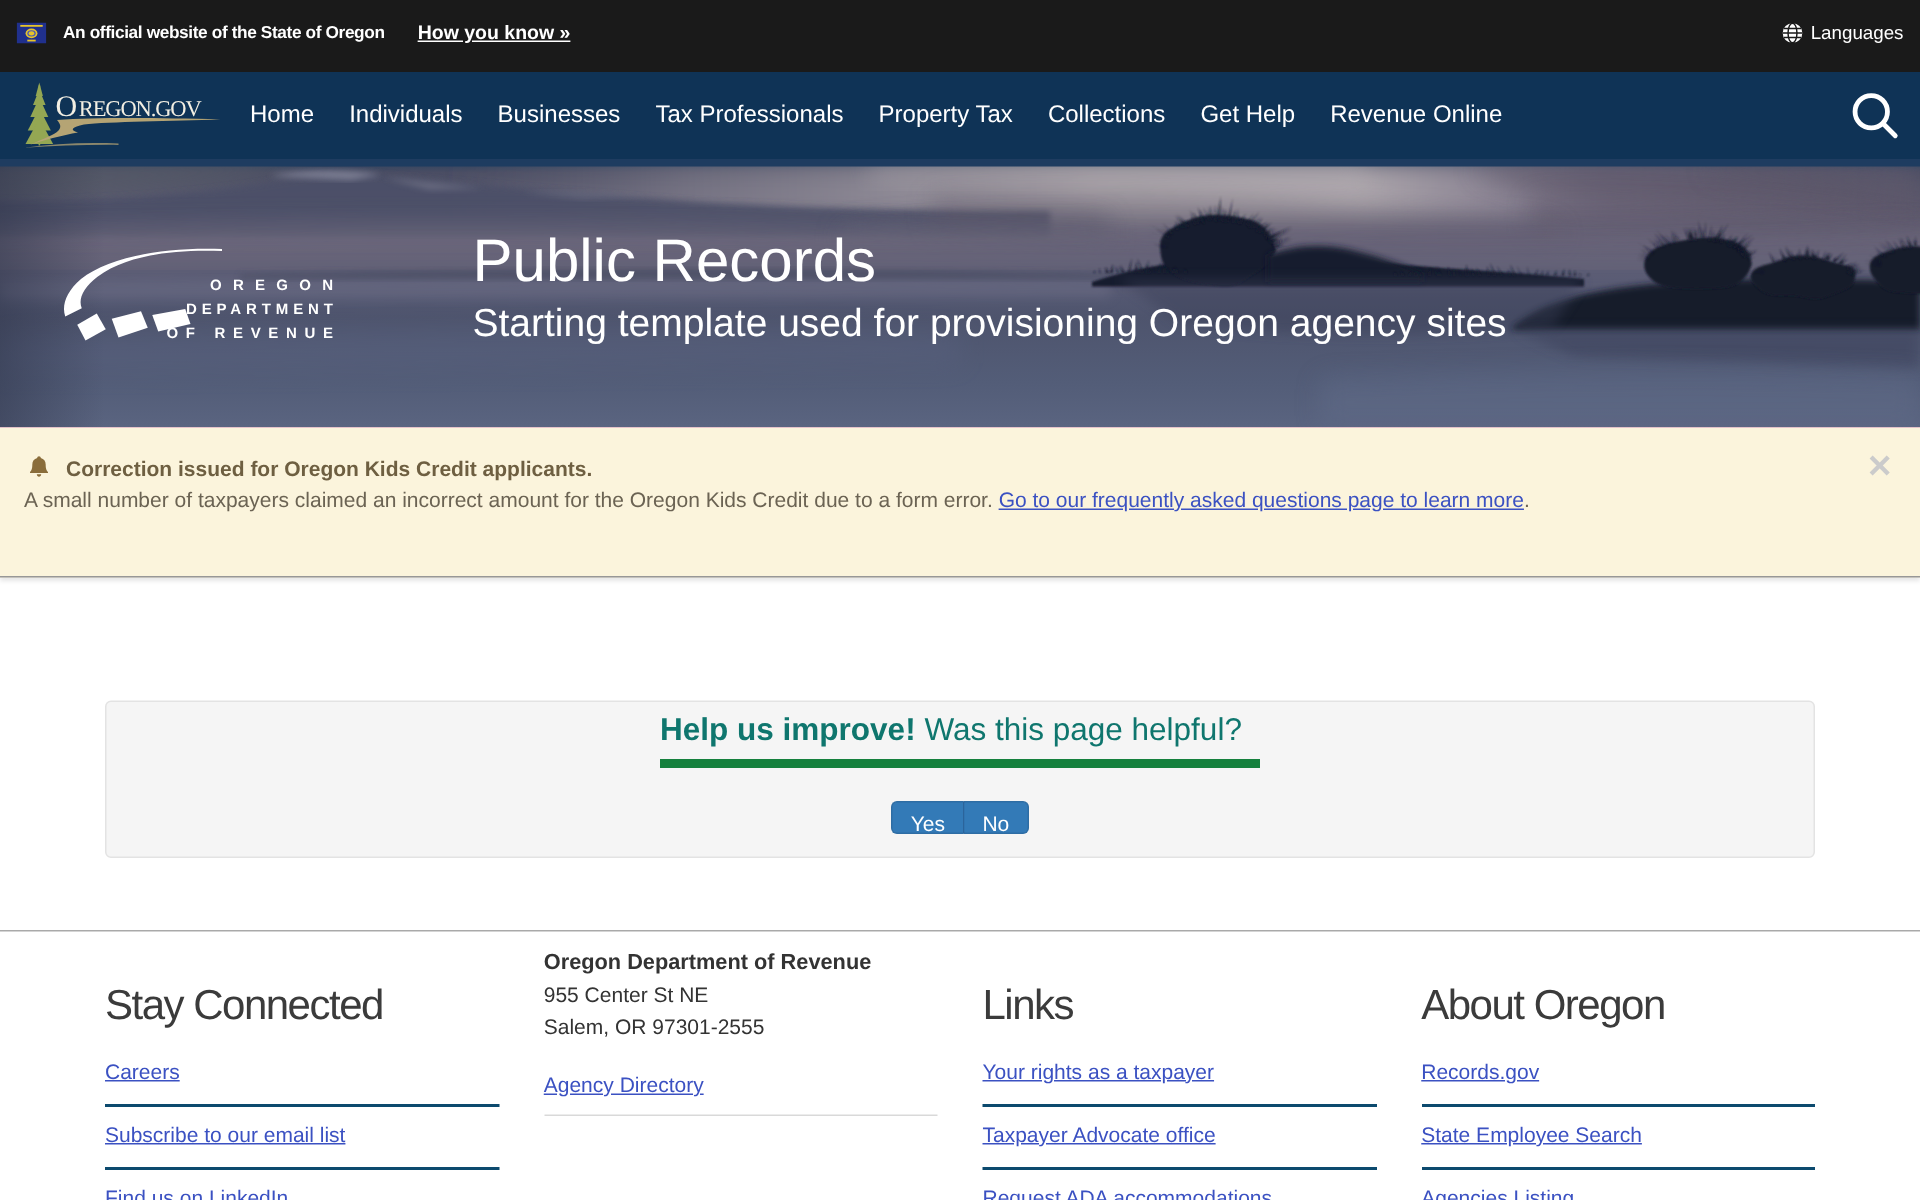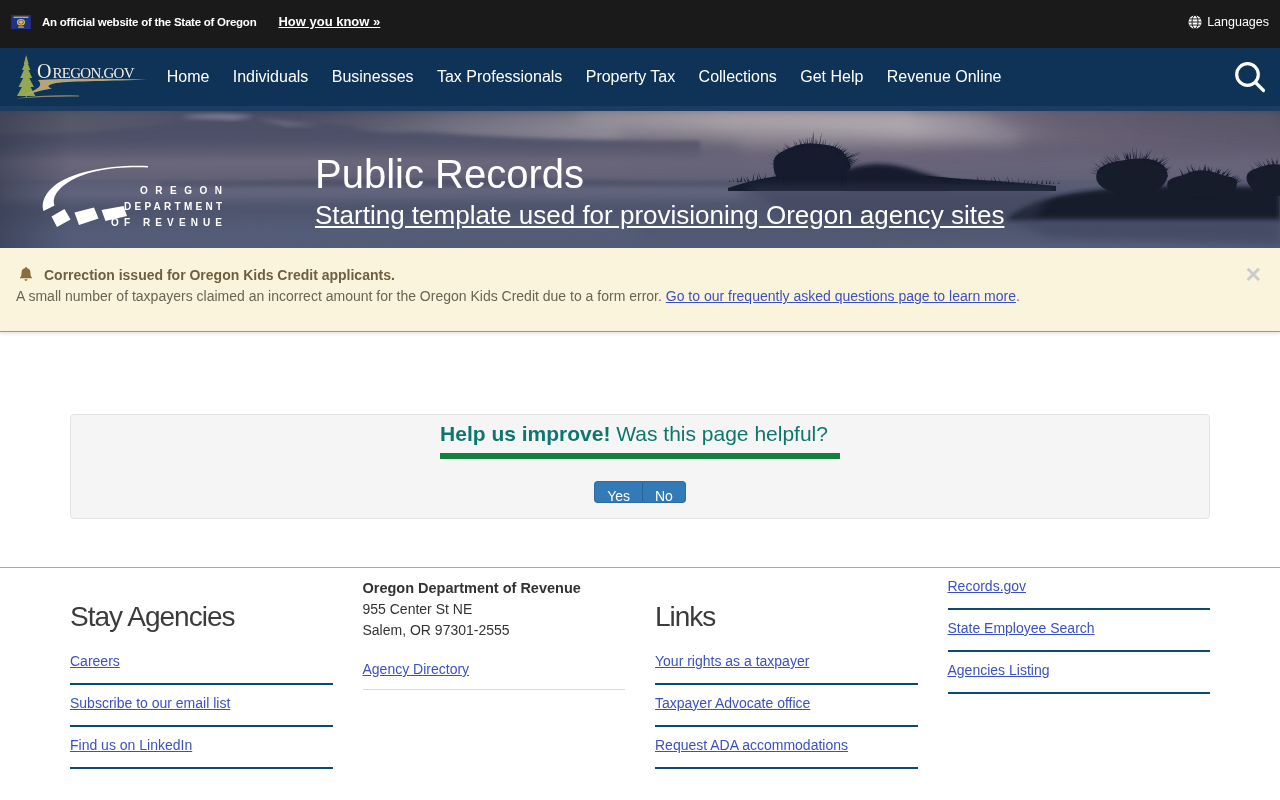--- a/index.html
+++ b/index.html
@@ -16,29 +16,29 @@
 .topbar .lang svg { margin-right:5px; }
 
 
 .navbar { height:58px; background:#0f3356; display:flex; align-items:center; position:relative; }
 .navbar .logo { position:absolute; left:10px; top:5px; }
 .navbar ul { list-style:none; display:flex; margin:0 0 0 155px; padding:0; }
 .navbar li a { display:block; color:#fff; font-size:16px; text-decoration:none; padding:0 11.7px; }
 .navbar .search { position:absolute; right:12px; top:12px; }
 
 
-.hero { height:142px; position:relative; overflow:hidden; background:#ec4899;padding-left:40px; }
+.hero { height:179px; position:relative; overflow:hidden; background:#ec4899;padding-left:40px; }
 .hero svg.bg { position:absolute; left:0; top:0; width:1280px; height:179px; display:block; }
 .dorlogo { position:absolute; left:42px; top:58px; }
 .hero-text { position:absolute; left:315px; top:0; color:#fff; }
 .hero-text h1 { margin:0; position:absolute; top:48px; left:0; font-size:40px; font-weight:normal; line-height:1; white-space:nowrap; }
-.hero-text p  { margin:0; position:absolute; top:96px; left:0; font-size:26px; line-height:1; white-space:nowrap;text-decoration:underline; }
-
-
-.alert { background:#fbf4dc; border-bottom:1px solid #979797; box-shadow:0 2px 3px rgba(0,0,0,.10); padding:16px; height:84px; position:relative; }
+.hero-text p  { margin:0; position:absolute; top:96px; left:0; font-size:26px; line-height:1; white-space:nowrap; }
+
+
+.alert { background:#fbf4dc; border-bottom:1px solid #979797; box-shadow:0 2px 3px rgba(0,0,0,.10); padding:16px; height:100px; position:relative; }
 .alert .bell { position:absolute; left:20px; top:18px; }
 .alert h4 { margin:0; position:absolute; left:44px; top:20px; font-size:14px; color:#6e5f41; font-weight:bold; line-height:14px; }
 .alert .body { position:absolute; left:16px; top:41px; font-size:14px; color:#6b6353; line-height:14px; white-space:nowrap; }
 .alert .body a { color:#3b51c2; }
 .alert .close { position:absolute; right:18px; top:16px; color:#cbcbcb; font-size:21px; font-weight:bold; line-height:1; text-decoration:none; }
 
 
 .main { padding:82px 70px 0 70px; }
 .card { background:#f5f5f5; border:1px solid #e3e3e3; border-radius:4px; height:105px; text-align:center; }
 .card .legend { display:inline-block; font-size:21px; color:#0f766e; border-bottom:6px solid #15803d; margin-top:6px; padding:0 12px 6px 0; line-height:1.25; }
@@ -273,21 +273,21 @@
         <button class="btn no">No</button>
       </span>
   </div>
 </div>
 
 <hr class="footer-rule">
 
 <div class="footer">
   <div class="frow">
     <div class="fcol">
-      <h2>Stay Agencies</h2>
+      <h2>Stay Connected</h2>
       <ul>
         <li><a href="#">Careers</a></li>
         <li><a href="#">Subscribe to our email list</a></li>
         <li><a href="#">Find us on LinkedIn</a></li>
       </ul>
     </div>
     <div class="fcol">
       <div class="addr">
         <span class="b">Oregon Department of Revenue</span><br>
         955 Center St NE<br>
@@ -297,20 +297,21 @@
     </div>
     <div class="fcol">
       <h2>Links</h2>
       <ul>
         <li><a href="#">Your rights as a taxpayer</a></li>
         <li><a href="#">Taxpayer Advocate office</a></li>
         <li><a href="#">Request ADA accommodations</a></li>
       </ul>
     </div>
     <div class="fcol">
+      <h2>About Oregon</h2>
       <ul>
         <li><a href="#">Records.gov</a></li>
         <li><a href="#">State Employee Search</a></li>
         <li><a href="#">Agencies Listing</a></li>
       </ul>
     </div>
   </div>
 </div>
 
 </body></html>

